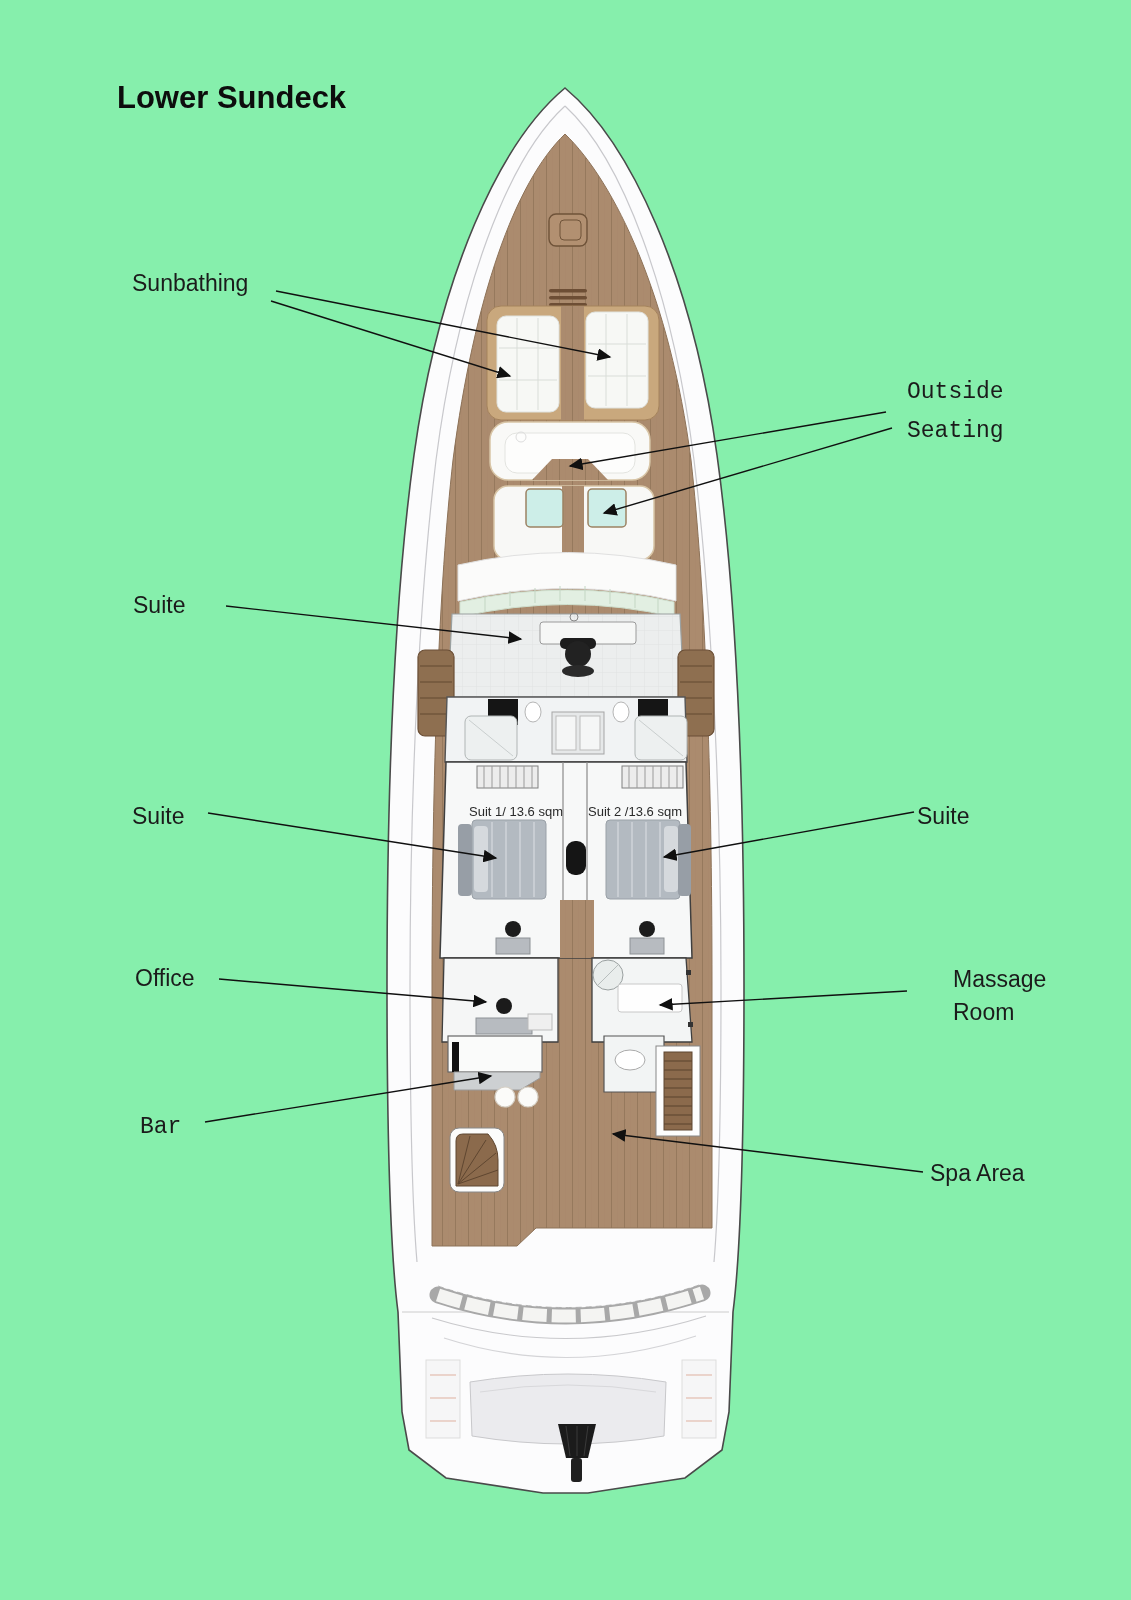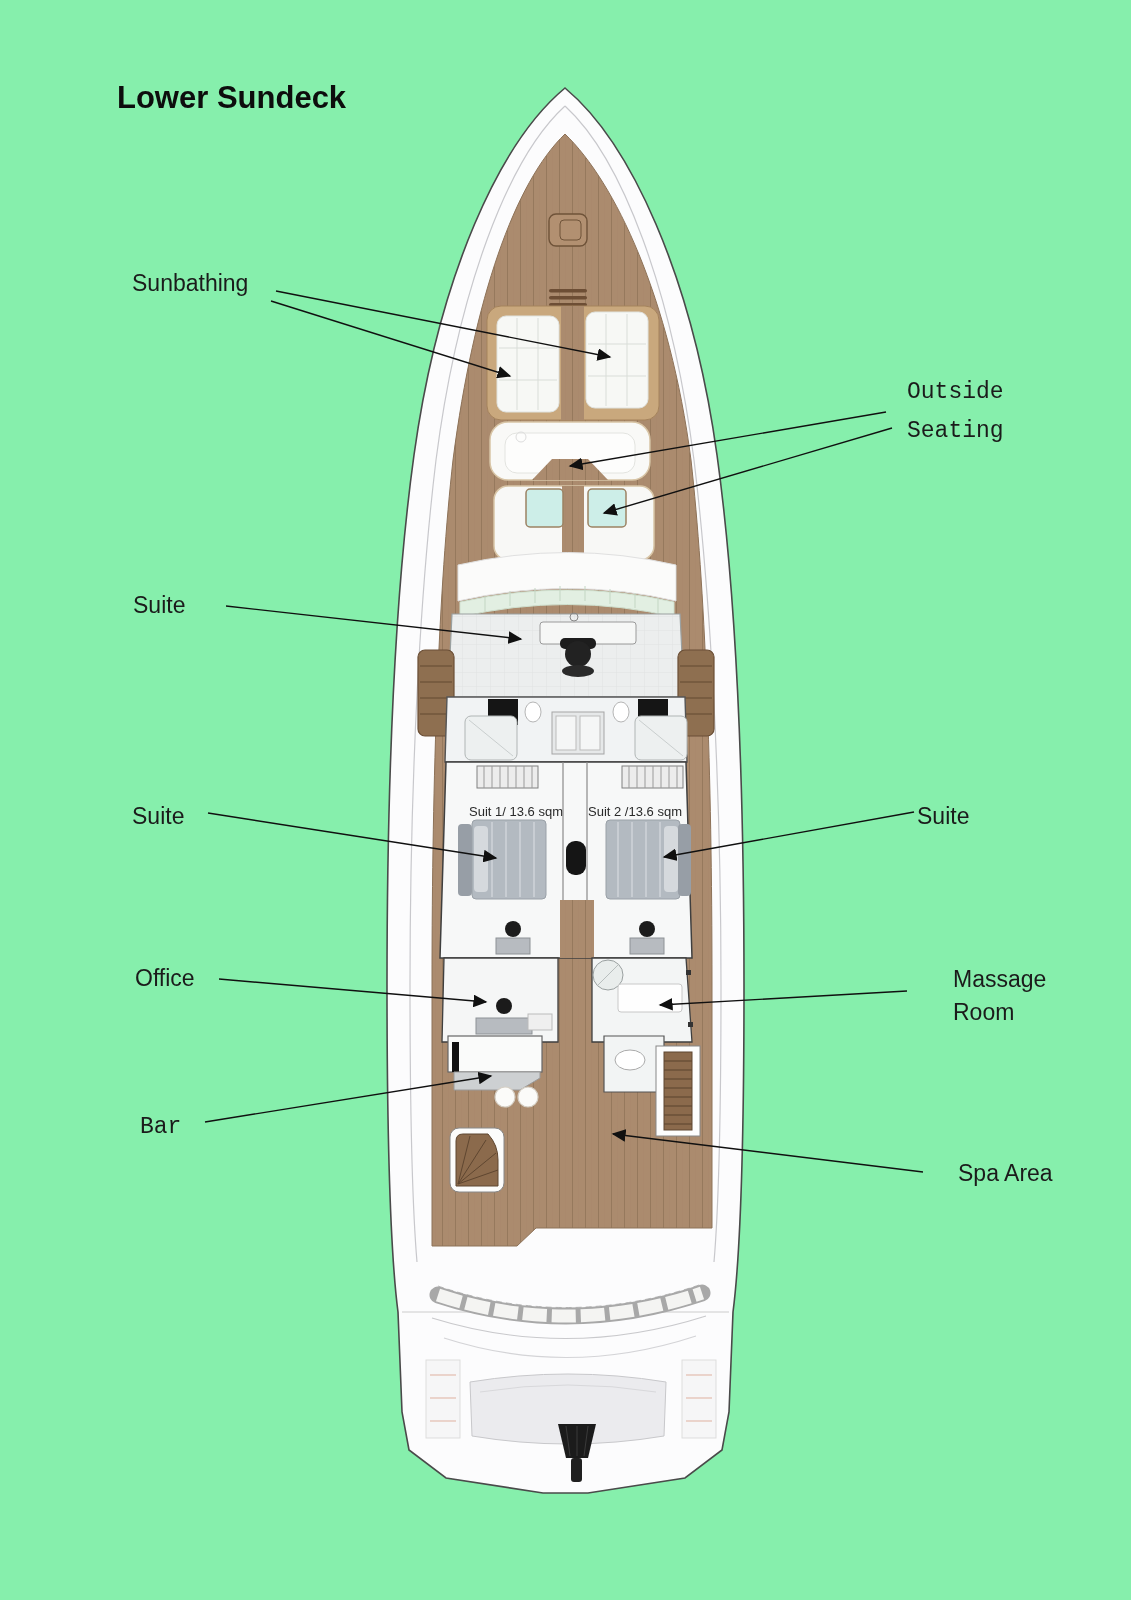--- a/index.html
+++ b/index.html
@@ -337,15 +337,15 @@
   </svg>
 
   <div class="lbl" style="left:132px;top:268px;text-align:right;">Sunbathing</div>
   <div class="lbl wrap" style="left:907px;top:373px;width:110px;line-height:39px;font-family:Liberation Mono, monospace;">Outside Seating</div>
   <div class="lbl" style="left:133px;top:590px;">Suite</div>
   <div class="lbl" style="left:132px;top:801px;">Suite</div>
   <div class="lbl" style="left:917px;top:801px;">Suite</div>
   <div class="lbl" style="left:135px;top:963px;text-align:center;">Office</div>
   <div class="lbl wrap" style="left:927px;top:963px;width:120px;line-height:33px;margin-left:26px;">Massage Room</div>
   <div class="lbl" style="left:140px;top:1112px;font-family:Liberation Mono, monospace;">Bar</div>
-  <div class="lbl" style="left:930px;top:1158px;margin-left:28px;">Spa Area</div>
+  <div class="lbl" style="left:930px;top:1158px;">Spa Area</div>
 
 </div>
 
 </body></html>

